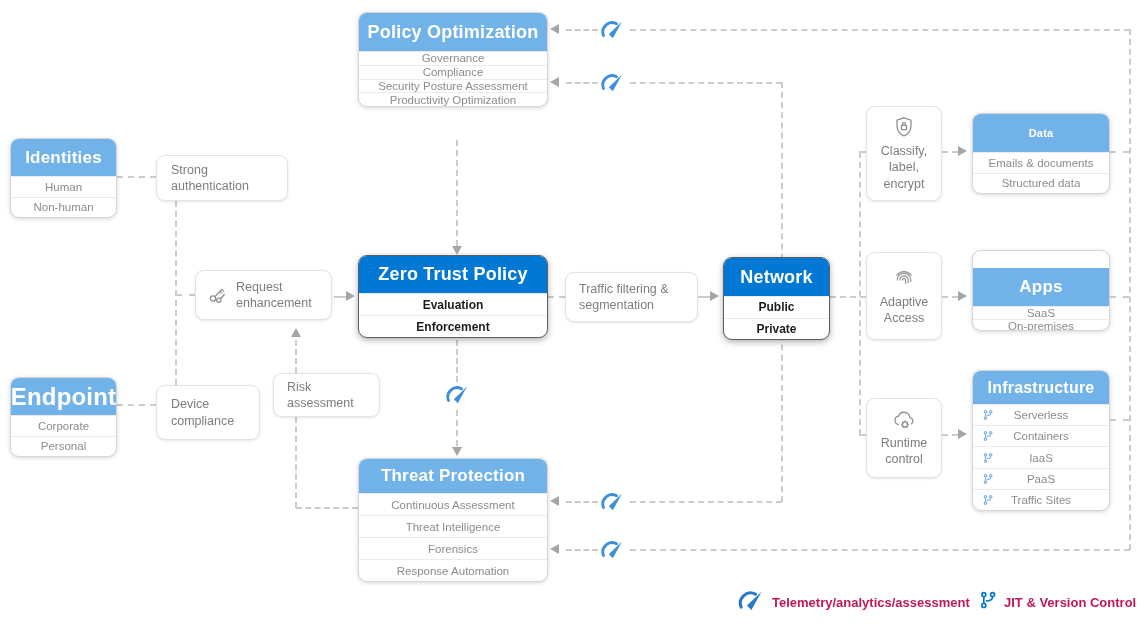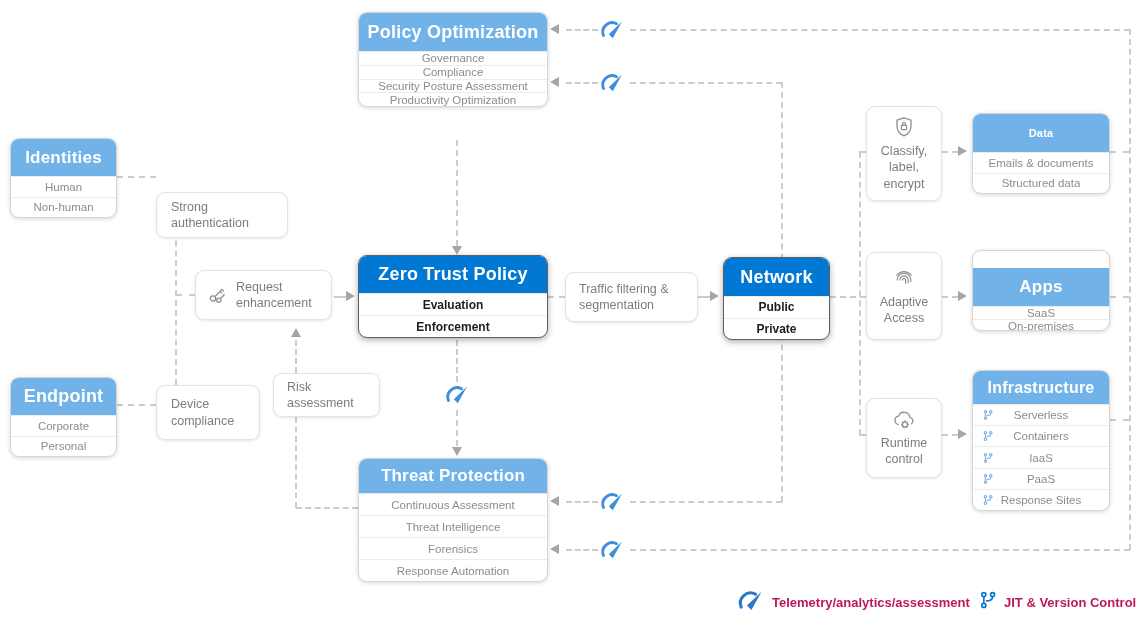--- a/index.html
+++ b/index.html
@@ -158,21 +158,21 @@
     <div class="row">Enforcement</div>
   </div>
 
   <div class="panel dark" style="left:723px;top:257px;width:107px;height:83px;">
     <div class="hdr" style="height:38px;font-size:18px;">Network</div>
     <div class="row">Public</div>
     <div class="row">Private</div>
   </div>
 
   <div class="panel" style="left:10px;top:377px;width:107px;height:80px;">
-    <div class="hdr" style="height:37px;font-size:18px;">Endpoint</div>
+    <div class="hdr" style="height:37px;font-size:24px;">Endpoint</div>
     <div class="row">Corporate</div>
     <div class="row">Personal</div>
   </div>
 
   <div class="panel" style="left:358px;top:458px;width:190px;height:124px;">
     <div class="hdr" style="height:34px;font-size:17px;">Threat Protection</div>
     <div class="row">Continuous Assessment</div>
     <div class="row">Threat Intelligence</div>
     <div class="row">Forensics</div>
     <div class="row">Response Automation</div>
@@ -228,25 +228,25 @@
           </svg></span>
       <span>PaaS</span>
     </div>
     <div class="row">
       <span class="infra-ico"><svg width="12" height="12" viewBox="0 0 24 24" fill="none" stroke="#7fb5e8" stroke-width="2.4">
             <circle cx="7" cy="5.5" r="2.4"></circle>
             <circle cx="7" cy="18.5" r="2.4"></circle>
             <circle cx="17.5" cy="5.5" r="2.4"></circle>
             <path d="M7 8 v8 M17.5 8 c0 5-5.5 5-8 5"></path>
           </svg></span>
-      <span>Response Sites</span>
-    </div>
-  </div>
-
-  <div class="note" style="left:156px;top:155px;width:132px;height:46px;padding-left:14px;margin-top:37px;">
+      <span>Traffic Sites</span>
+    </div>
+  </div>
+
+  <div class="note" style="left:156px;top:155px;width:132px;height:46px;padding-left:14px;">
     <span>Strong authentication</span>
   </div>
 
   <div class="note" style="left:195px;top:270px;width:137px;height:50px;padding-left:10px;gap:6px;">
     <span style="line-height:0;"><svg width="24" height="24" viewBox="0 0 24 24" fill="none" stroke="#8f8f8f" stroke-width="1.3">
           <circle cx="7" cy="15.5" r="2.7"></circle>
           <path d="M9.2 13.4 L16.2 6.2 M14 8.4 l2 2 M16 6.4 l2 2"></path>
           <circle cx="12.8" cy="17.2" r="2.1"></circle>
           <path d="M14.4 15.7 L18.6 11.2"></path>
         </svg></span>

